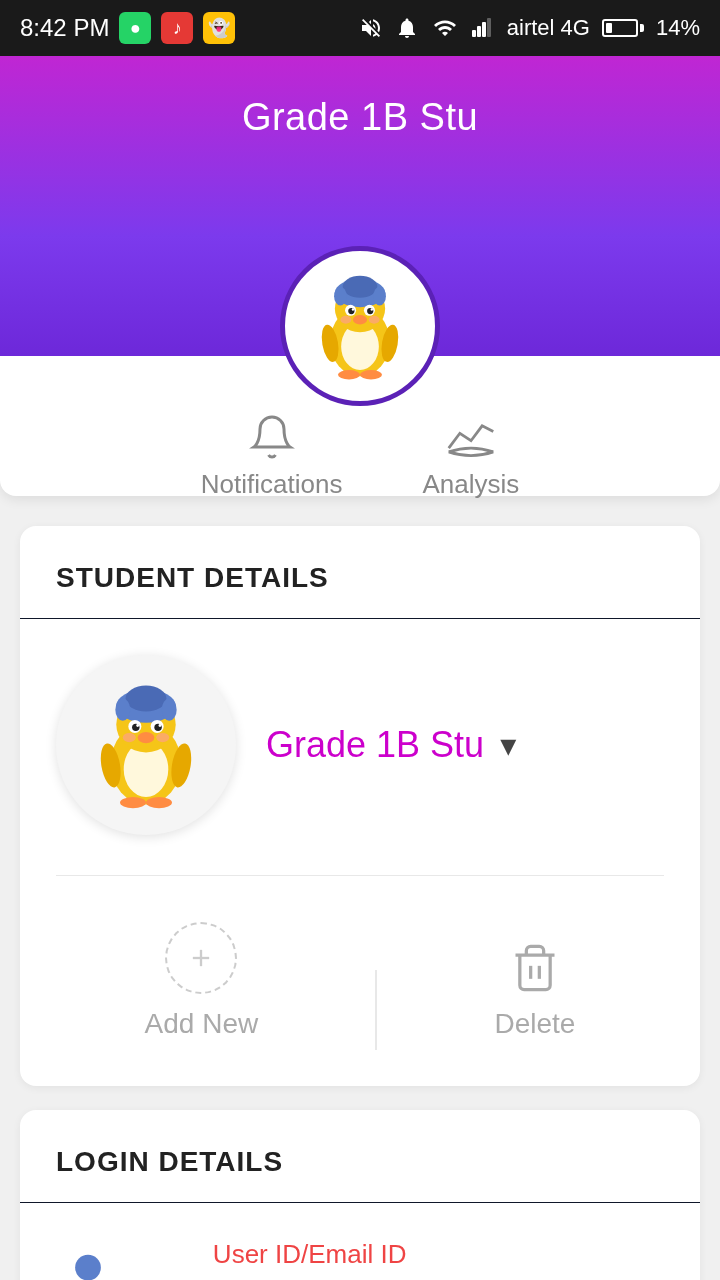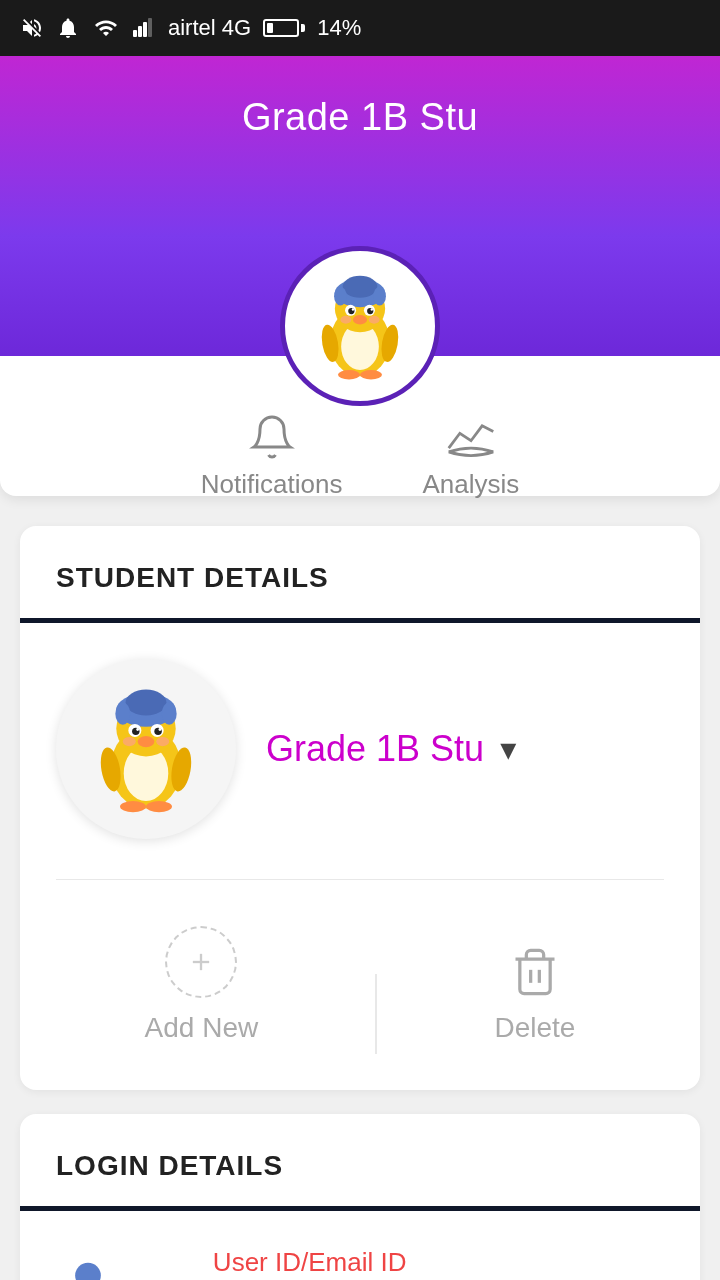--- a/index.html
+++ b/index.html
@@ -120,21 +120,21 @@
     
     .section-card {
       background: white;
       border-radius: 16px;
       margin-bottom: 24px;
       overflow: hidden;
       box-shadow: 0 2px 8px rgba(0,0,0,0.06);
     }
     .section-header {
       padding: 36px 32px 24px 36px;
-      border-bottom: 5px solid #0f172a;
+      border-bottom: 1px solid #0f172a;
     }
     .section-title {
       font-size: 28px;
       font-weight: 700;
       color: #222;
       letter-spacing: 1px;
       text-transform: uppercase;
     }
     .section-body {
       padding: 36px;
@@ -266,20 +266,26 @@
       width: 4px;
       height: 8px;
       background: white;
       border-radius: 0 2px 2px 0;
     }
   </style>
 </head>
 <body>
 
 <div class="status-bar">
+  <div class="status-left">
+    <span>8:42 PM</span>
+    <span class="app-icon green">●</span>
+    <span class="app-icon red">♪</span>
+    <span class="app-icon yellow">👻</span>
+  </div>
   <div class="status-right">
 
     <svg width="24" height="24" viewBox="0 0 24 24" fill="white">
       <path d="M16.5 12A4.5 4.5 0 0 0 14 7.97V10.18L16.45 12.63C16.48 12.43 16.5 12.22 16.5 12ZM19 12C19 12.94 18.8 13.82 18.46 14.64L19.97 16.15C20.62 14.91 21 13.5 21 12C21 7.72 18.01 4.14 14 3.23V5.29C16.89 6.15 19 8.83 19 12ZM4.27 3L3 4.27 7.73 9H3V15H7L12 20V13.27L16.25 17.52C15.58 18.04 14.83 18.45 14 18.7V20.76C15.38 20.45 16.63 19.82 17.68 18.96L19.73 21 21 19.73 12 10.73 4.27 3ZM12 4L9.91 6.09 12 8.18V4Z"></path>
     </svg>
 
     <svg width="24" height="24" viewBox="0 0 24 24" fill="white">
       <path d="M12 22C13.1 22 14 21.1 14 20H10C10 21.1 10.9 22 12 22ZM18 16V11C18 7.93 16.37 5.36 13.5 4.68V4C13.5 3.17 12.83 2.5 12 2.5C11.17 2.5 10.5 3.17 10.5 4V4.68C7.64 5.36 6 7.92 6 11V16L4 18V19H20V18L18 16Z"></path>
     </svg>
 

